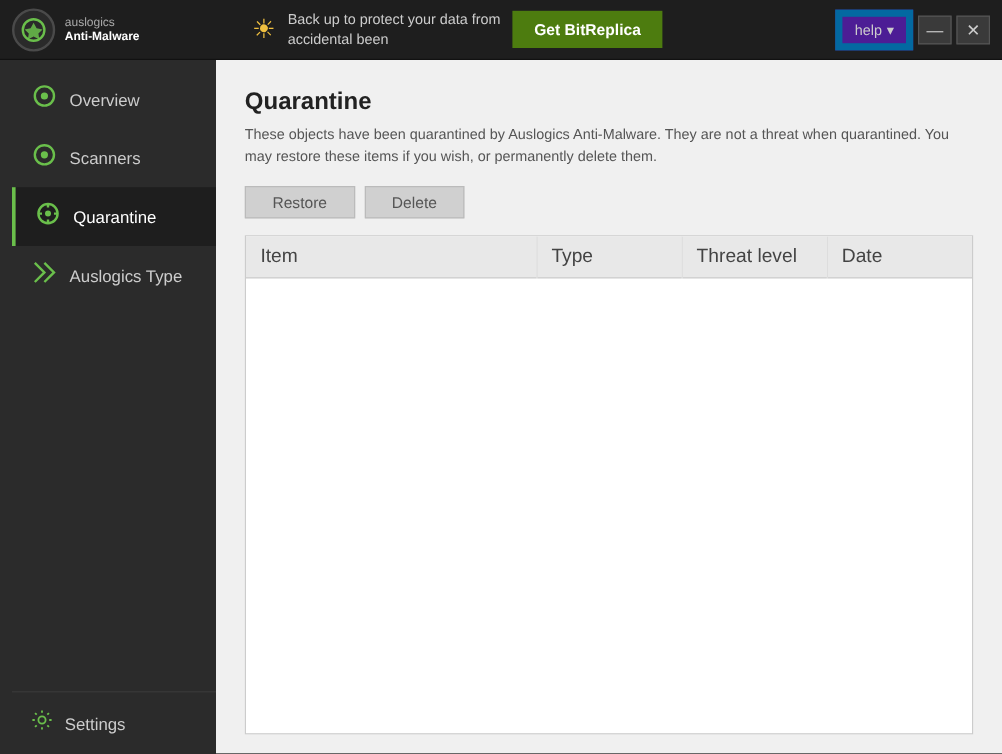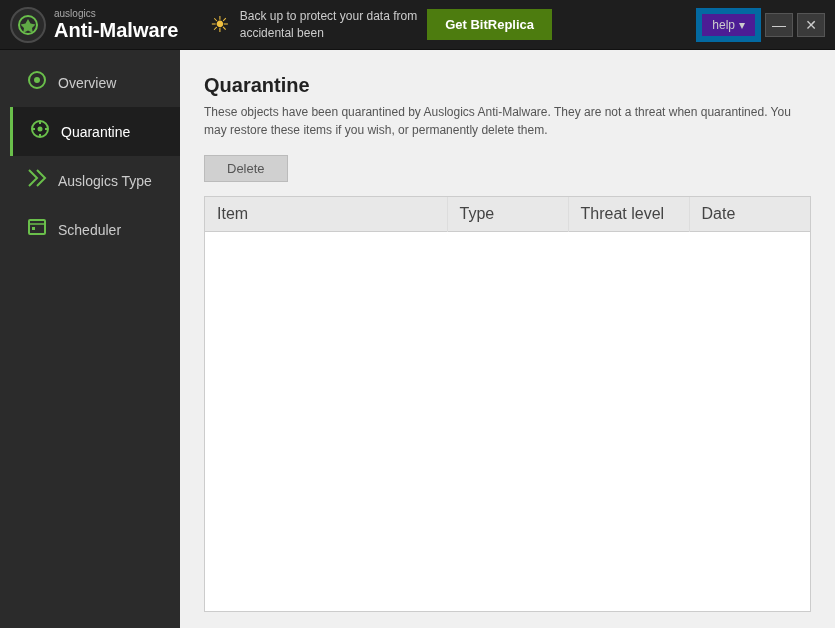--- a/index.html
+++ b/index.html
@@ -40,21 +40,21 @@
     .logo-text {
       display: flex;
       flex-direction: column;
     }
     .logo-text .brand {
       color: #aaa;
       font-size: 10px;
     }
     .logo-text .product {
       color: #fff;
-      font-size: 20px;
+      font-size: 10px;
       font-weight: bold;
     }
     .titlebar-center {
       display: flex;
       align-items: center;
       flex: 1;
       gap: 10px;
       padding: 0 20px;
     }
     .backup-icon-wrap {
@@ -259,20 +259,29 @@
     <div class="sidebar-item">
       <span class="nav-icon">
         <svg width="20" height="20" viewBox="0 0 20 20">
             <circle cx="10" cy="10" r="8" stroke="#6abf4b" stroke-width="2" fill="none"></circle>
             <circle cx="10" cy="10" r="3" fill="#6abf4b"></circle>
           </svg>
       </span>
       <span>Overview</span>
     </div>
 
+    <div class="sidebar-item">
+      <span class="nav-icon">
+        <svg width="20" height="20" viewBox="0 0 20 20">
+            <circle cx="10" cy="10" r="8" stroke="#6abf4b" stroke-width="2" fill="none"></circle>
+            <circle cx="10" cy="10" r="3" fill="#6abf4b"></circle>
+          </svg>
+      </span>
+      <span>Scanners</span>
+    </div>
 
     <div class="sidebar-item active">
       <span class="nav-icon">
         <svg width="20" height="20" viewBox="0 0 20 20">
           <circle cx="10" cy="10" r="8" stroke="#6abf4b" stroke-width="2" fill="none"></circle>
           <circle cx="10" cy="10" r="2.5" fill="#6abf4b"></circle>
           <line x1="10" y1="2" x2="10" y2="5" stroke="#6abf4b" stroke-width="2"></line>
           <line x1="10" y1="15" x2="10" y2="18" stroke="#6abf4b" stroke-width="2"></line>
           <line x1="2" y1="10" x2="5" y2="10" stroke="#6abf4b" stroke-width="2"></line>
           <line x1="15" y1="10" x2="18" y2="10" stroke="#6abf4b" stroke-width="2"></line>
@@ -284,41 +293,41 @@
     <div class="sidebar-item">
       <span class="nav-icon">
         <svg width="20" height="20" viewBox="0 0 20 20">
           <polyline points="10,2 18,10 10,18" stroke="#6abf4b" stroke-width="2" fill="none"></polyline>
           <polyline points="2,2 10,10 2,18" stroke="#6abf4b" stroke-width="2" fill="none"></polyline>
         </svg>
       </span>
       <span>Auslogics Type</span>
     </div>
 
-    <div class="sidebar-item">
-      <span class="nav-icon">
-        <svg width="20" height="20" viewBox="0 0 20 20">
-          <rect x="2" y="3" width="16" height="14" rx="1" stroke="#6abf4b" stroke-width="2" fill="none"></rect>
-          <line x1="2" y1="7" x2="18" y2="7" stroke="#6abf4b" stroke-width="1.5"></line>
-          <rect x="5" y="10" width="3" height="3" fill="#6abf4b"></rect>
+
+
+    <div class="sidebar-spacer"></div>
+
+    <div class="sidebar-settings">
+      <span class="nav-icon">
+        <svg width="18" height="18" viewBox="0 0 18 18">
+          <circle cx="9" cy="9" r="3" stroke="#6abf4b" stroke-width="1.5" fill="none"></circle>
+          <path d="M9 1v2M9 15v2M1 9h2M15 9h2M3.2 3.2l1.4 1.4M13.4 13.4l1.4 1.4M3.2 14.8l1.4-1.4M13.4 4.6l1.4-1.4" stroke="#6abf4b" stroke-width="1.5"></path>
         </svg>
       </span>
-      <span>Scheduler</span>
-    </div>
-
-
-    <div class="sidebar-spacer"></div>
-
+      <span>Settings</span>
+    </div>
   </div>
 
   <div class="content">
     <div class="content-title">Quarantine</div>
     <div class="content-desc">These objects have been quarantined by Auslogics Anti-Malware. They are not a threat when quarantined. You may restore these items if you wish, or permanently delete them.</div>
 
     <div class="toolbar">
+      <button class="toolbar-btn">Restore</button>
       <button class="toolbar-btn">Delete</button>
     </div>
 
     <div class="table-wrap">
       <table>
         <thead>
           <tr>
             <th style="width:40%">Item</th>
             <th style="width:20%">Type</th>
             <th style="width:20%">Threat level</th>

